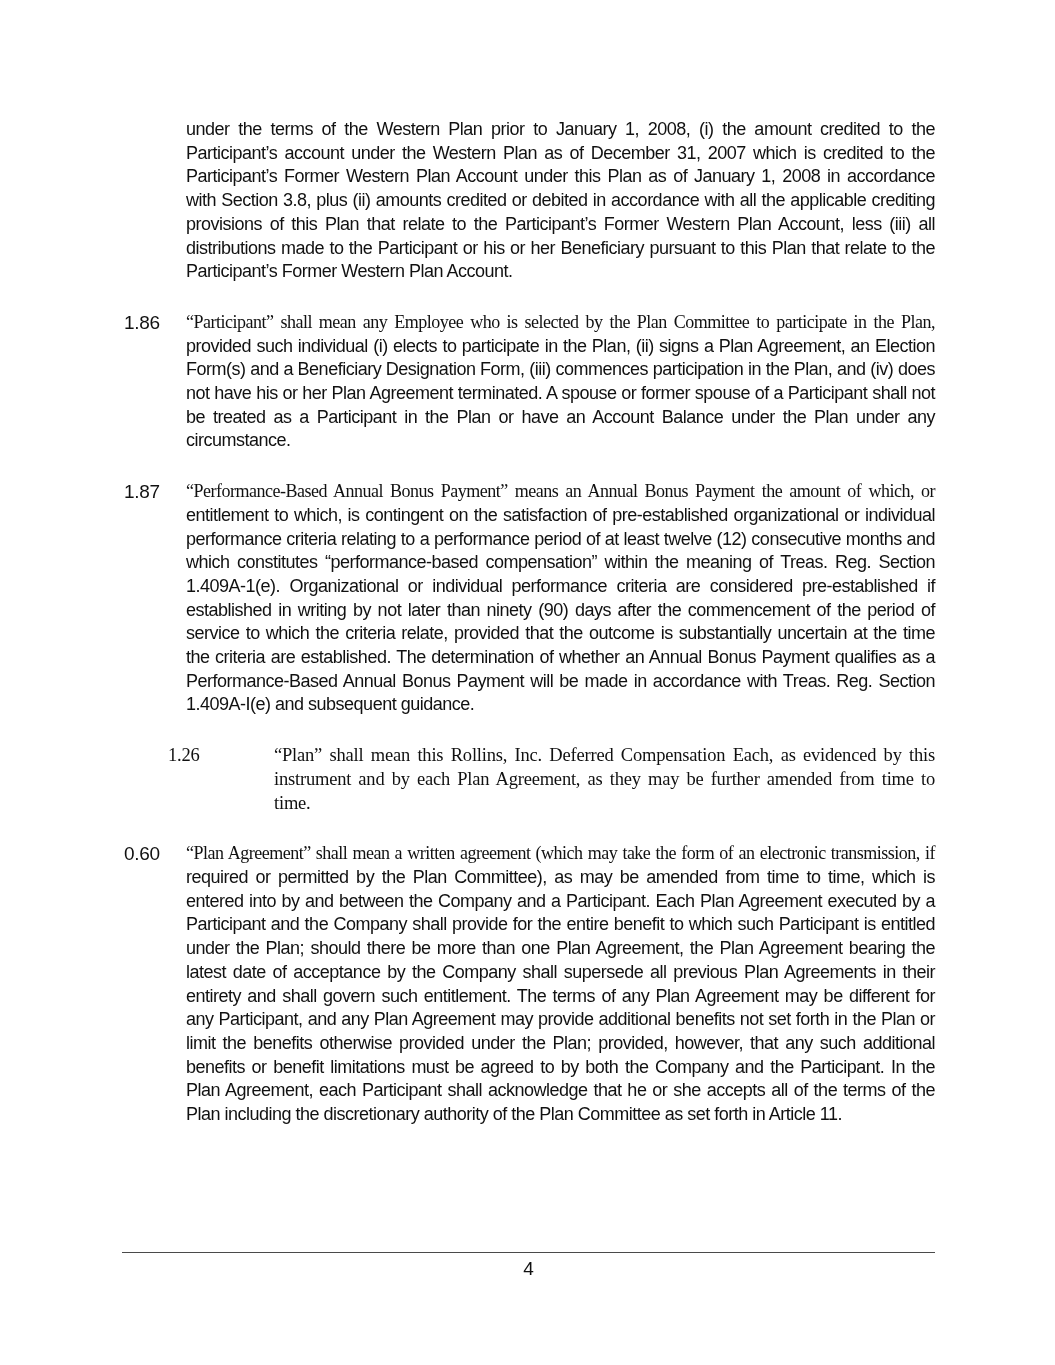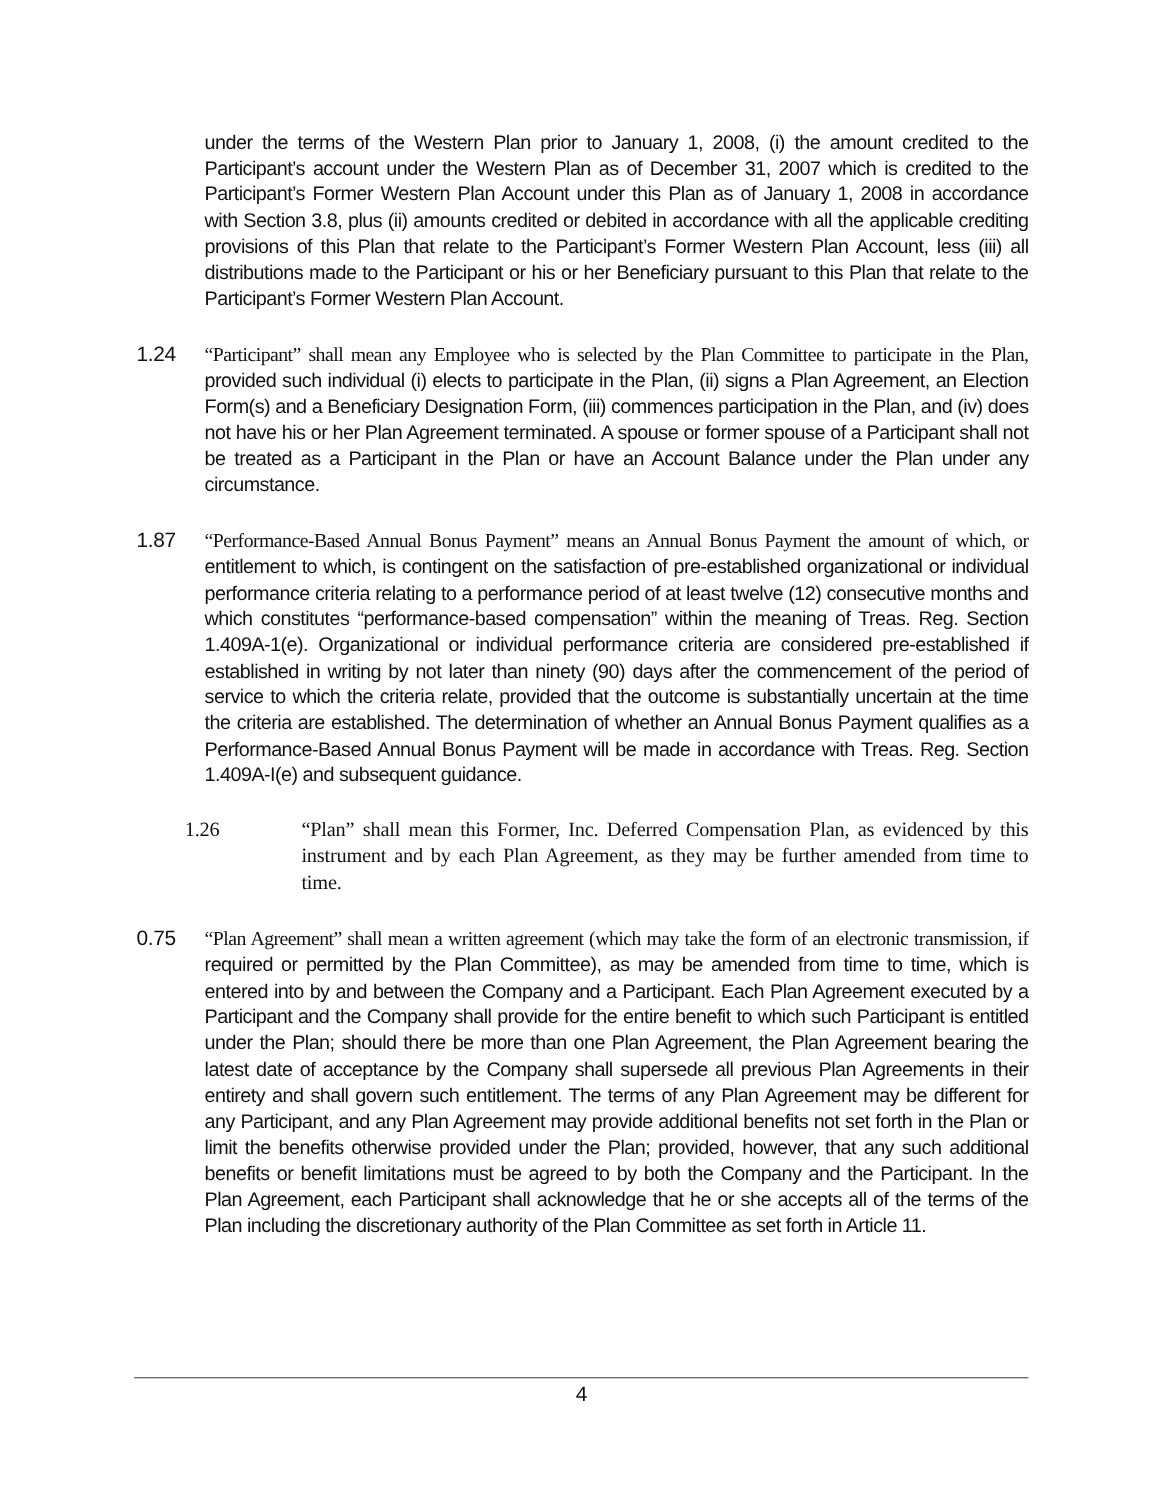--- a/index.html
+++ b/index.html
@@ -76,33 +76,33 @@
 <body>
 
 <div class="page">
   <main class="doc">
     <div id="paragraphs">
         <div class="para">
           <span class="num"></span>
           <p class="text">under the terms of the Western Plan prior to January 1, 2008, (i) the amount credited to the Participant’s account under the Western Plan as of December 31, 2007 which is credited to the Participant’s Former Western Plan Account under this Plan as of January 1, 2008 in accordance with Section 3.8, plus (ii) amounts credited or debited in accordance with all the applicable crediting provisions of this Plan that relate to the Participant’s Former Western Plan Account, less (iii) all distributions made to the Participant or his or her Beneficiary pursuant to this Plan that relate to the Participant’s Former Western Plan Account.</p>
         </div>
         <div class="para lead-serif">
-          <span class="num">1.24</span>
+          <span class="num">1.86</span>
           <p class="text">“Participant” shall mean any Employee who is selected by the Plan Committee to participate in the Plan, provided such individual (i) elects to participate in the Plan, (ii) signs a Plan Agreement, an Election Form(s) and a Beneficiary Designation Form, (iii) commences participation in the Plan, and (iv) does not have his or her Plan Agreement terminated.  A spouse or former spouse of a Participant shall not be treated as a Participant in the Plan or have an Account Balance under the Plan under any circumstance.</p>
         </div>
         <div class="para lead-serif">
           <span class="num">1.87</span>
           <p class="text">“Performance-Based Annual Bonus Payment” means an Annual Bonus Payment the amount of which, or entitlement to which, is contingent on the satisfaction of pre-established organizational or individual performance criteria relating to a performance period of at least twelve (12) consecutive months and which constitutes “performance-based compensation” within the meaning of Treas. Reg. Section 1.409A-1(e).  Organizational or individual performance criteria are considered pre-established if established in writing by not later than ninety (90) days after the commencement of the period of service to which the criteria relate, provided that the outcome is substantially uncertain at the time the criteria are established. The determination of whether an Annual Bonus Payment qualifies as a Performance-Based Annual Bonus Payment will be made in accordance with Treas. Reg. Section 1.409A-I(e) and subsequent guidance.</p>
         </div>
         <div class="para serif">
           <span class="num">1.26</span>
-          <p class="text">“Plan” shall mean this Former, Inc. Deferred Compensation Plan, as evidenced by this instrument and by each Plan Agreement, as they may be further amended from time to time.</p>
+          <p class="text">“Plan” shall mean this Rollins, Inc. Deferred Compensation Each, as evidenced by this instrument and by each Plan Agreement, as they may be further amended from time to time.</p>
         </div>
         <div class="para lead-serif">
-          <span class="num">0.75</span>
+          <span class="num">0.60</span>
           <p class="text">“Plan Agreement” shall mean a written agreement (which may take the form of an electronic transmission, if required or permitted by the Plan Committee), as may be amended from time to time, which is entered into by and between the Company and a Participant.  Each Plan Agreement executed by a Participant and the Company shall provide for the entire benefit to which such Participant is entitled under the Plan; should there be more than one Plan Agreement, the Plan Agreement bearing the latest date of acceptance by the Company shall supersede all previous Plan Agreements in their entirety and shall govern such entitlement.  The terms of any Plan Agreement may be different for any Participant, and any Plan Agreement may provide additional benefits not set forth in the Plan or limit the benefits otherwise provided under the Plan; provided, however, that any such additional benefits or benefit limitations must be agreed to by both the Company and the Participant.  In the Plan Agreement, each Participant shall acknowledge that he or she accepts all of the terms of the Plan including the discretionary authority of the Plan Committee as set forth in Article 11.</p>
         </div>
       </div>
   </main>
   <div class="footer">
     <hr class="rule">
     <div class="pageno">4</div>
   </div>
 </div>
 

